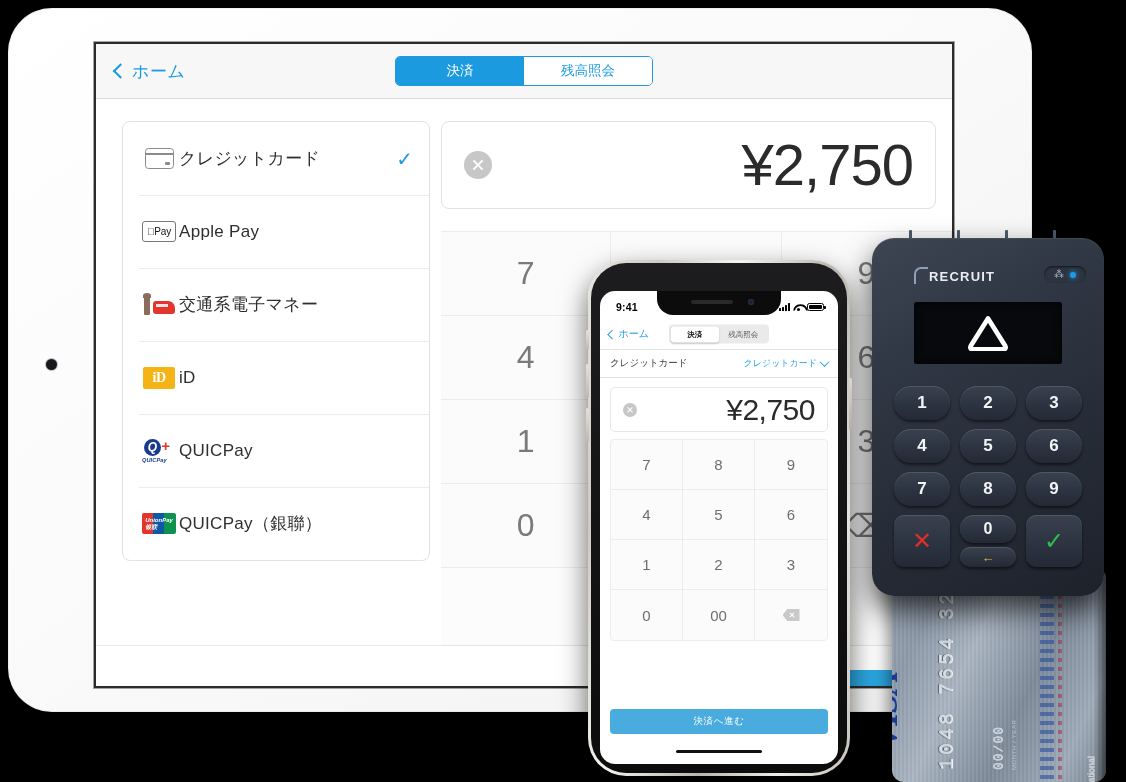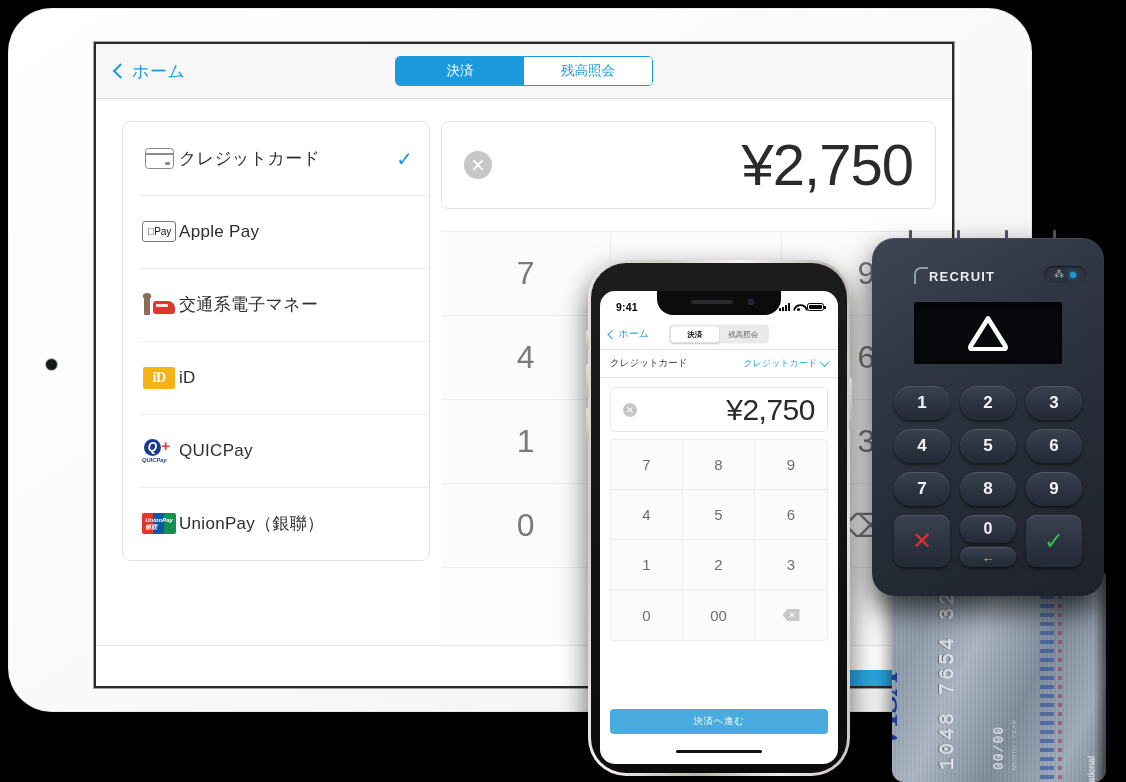--- a/index.html
+++ b/index.html
@@ -336,21 +336,21 @@
               </span>
               <span class="pm-label">QUICPay</span>
             </div>
 
             <div class="pm-row">
               <span class="pm-icon">
                 <span class="ic-unionpay">
                     <span>UnionPay<br>银联</span>
                   </span>
               </span>
-              <span class="pm-label">UnionPay（銀聯）</span>
+              <span class="pm-label">QUICPay（銀聯）</span>
             </div>
 
           </div>
         </div>
 
         <div class="t-col-right">
 
           <div class="amt-box">
             <span class="clear-btn"></span>
             <span class="amt-val">¥2,750</span>

